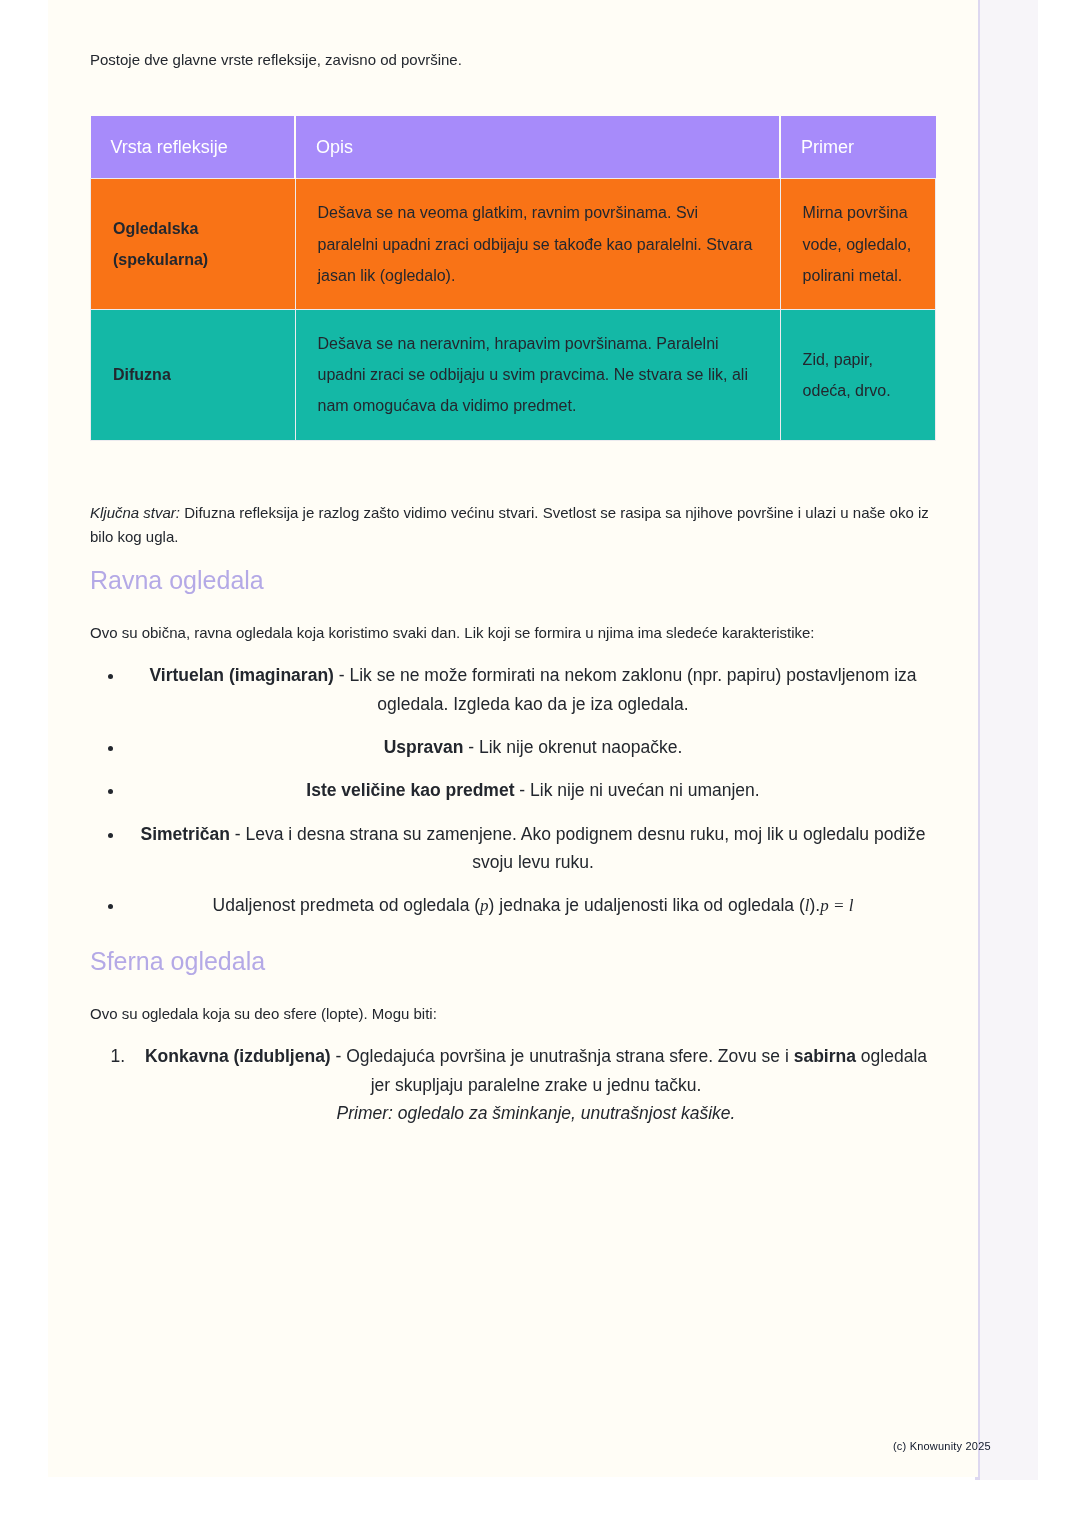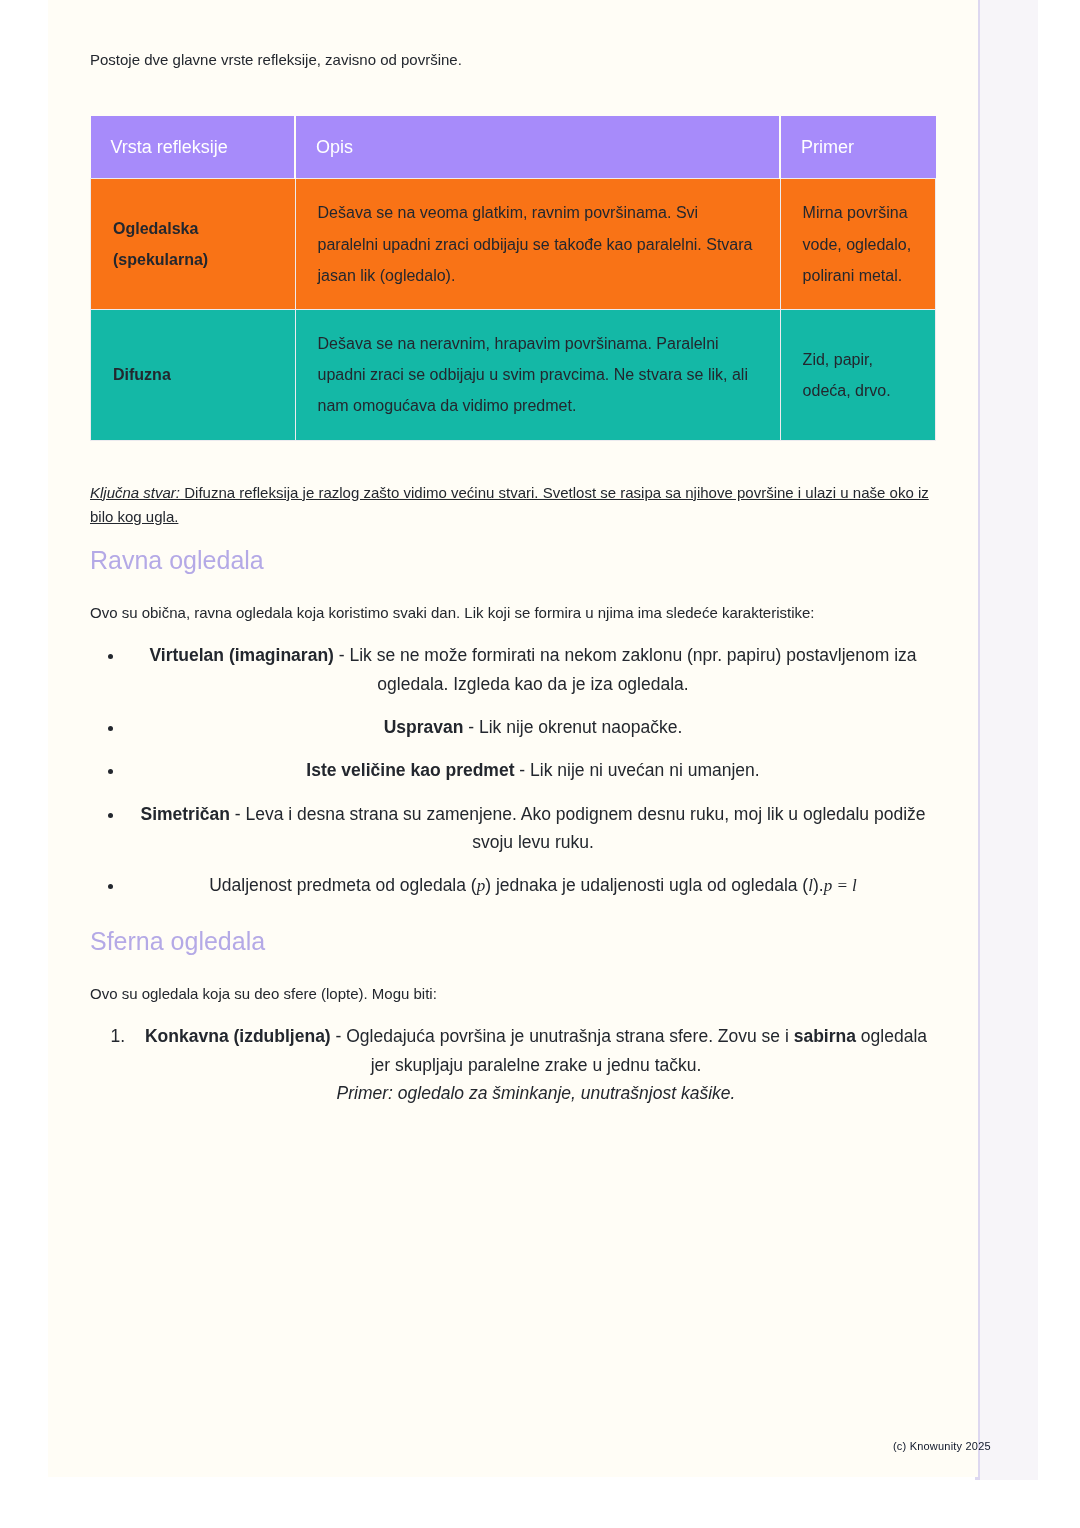--- a/index.html
+++ b/index.html
@@ -53,21 +53,21 @@
   }
   p.para.justify { text-align: justify; margin-top: 25px; }
 
   p.intro { margin: 0 0 44px 0; }
 
   
   table.reflect-table {
     border-collapse: collapse;
     width: 100%;
     table-layout: fixed;
-    margin: 0 0 40px 0;
+    margin: 0 0 60px 0;
     font-size: 16px;
     border-radius: 13px;
   }
   table.reflect-table th {
     background: #a78bfa;
     color: #ffffff;
     font-weight: 400;
     font-size: 18px;
     text-align: left;
     vertical-align: middle;
@@ -99,21 +99,21 @@
   
   h2.section-head {
     color: #b4a9e6;
     font-size: 25px;
     font-weight: 400;
     margin: 0 0 26px 0;
     line-height: 1.2;
   }
   h2.section-head.tight-top { margin-top: 22px; }
 
-  .keybox { margin: 0 0 54px 0; text-decoration: underline; }
+  .keybox { margin: 0 0 54px 0; }
 
   
   ul.feature-list, ol.sphere-list {
     margin: 0 0 26px 0;
     padding-left: 34px;
   }
   ul.feature-list { list-style: disc; }
   ol.sphere-list { list-style: decimal; padding-left: 40px; }
 
   ul.feature-list > li, ol.sphere-list > li {
@@ -187,21 +187,21 @@
 
     <h2 class="section-head">Ravna ogledala</h2>
 
     <p class="para justify">Ovo su obična, ravna ogledala koja koristimo svaki dan. Lik koji se formira u njima ima sledeće karakteristike:</p>
 
     <ul class="feature-list">
       <li><span class="b">Virtuelan (imaginaran)</span><span> - Lik se ne može formirati na nekom zaklonu (npr. papiru) postavljenom iza ogledala. Izgleda kao da je iza ogledala.</span></li>
       <li><span class="b">Uspravan</span><span> - Lik nije okrenut naopačke.</span></li>
       <li><span class="b">Iste veličine kao predmet</span><span> - Lik nije ni uvećan ni umanjen.</span></li>
       <li><span class="b">Simetričan</span><span> - Leva i desna strana su zamenjene. Ako podignem desnu ruku, moj lik u ogledalu podiže svoju levu ruku.</span></li>
-      <li><span>Udaljenost predmeta od ogledala (</span><span class="mathvar">p</span><span>) jednaka je udaljenosti ugla od ogledala (</span><span class="mathvar">l</span><span>).</span><span class="mathvar">p = l</span></li>
+      <li><span>Udaljenost predmeta od ogledala (</span><span class="mathvar">p</span><span>) jednaka je udaljenosti lika od ogledala (</span><span class="mathvar">l</span><span>).</span><span class="mathvar">p = l</span></li>
     </ul>
 
     <h2 class="section-head tight-top">Sferna ogledala</h2>
 
     <p class="para">Ovo su ogledala koja su deo sfere (lopte). Mogu biti:</p>
 
     <ol class="sphere-list">
       <li><span class="b">Konkavna (izdubljena)</span><span> - Ogledajuća površina je unutrašnja strana sfere. Zovu se i </span><span class="b">sabirna</span><span> ogledala jer skupljaju paralelne zrake u jednu tačku.</span><br><span class="i">Primer: ogledalo za šminkanje, unutrašnjost kašike.</span></li>
     </ol>
 

